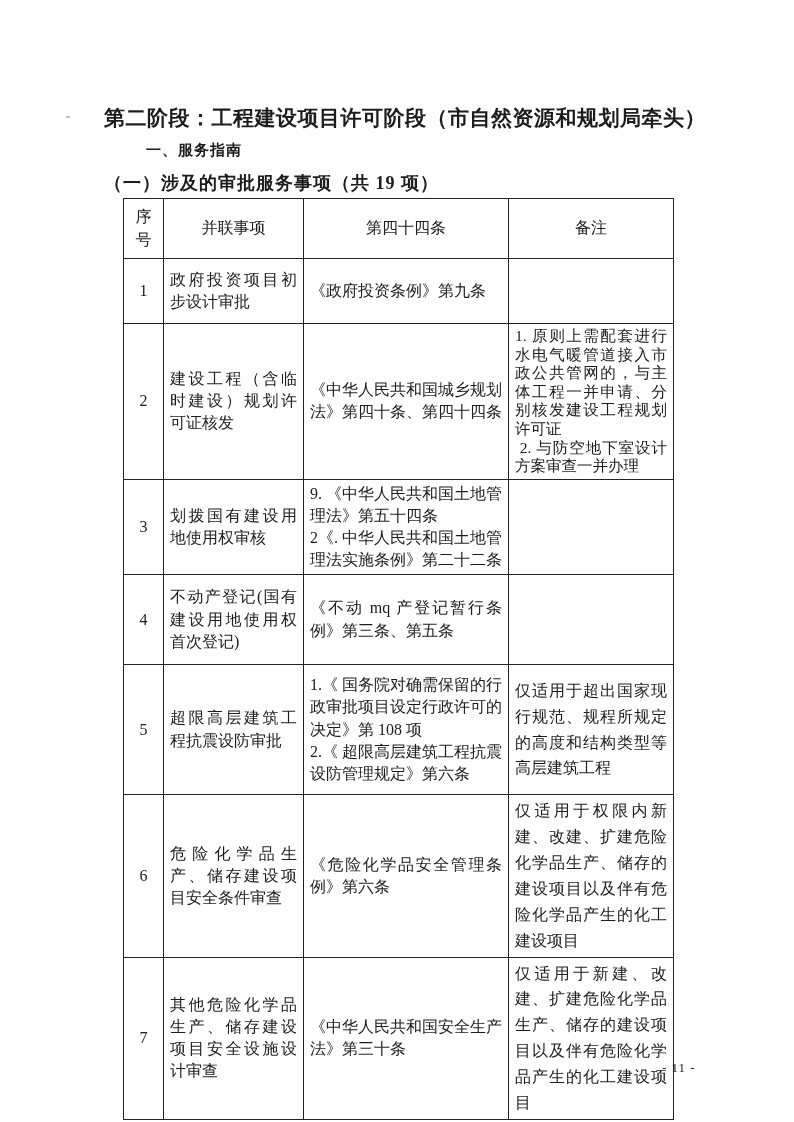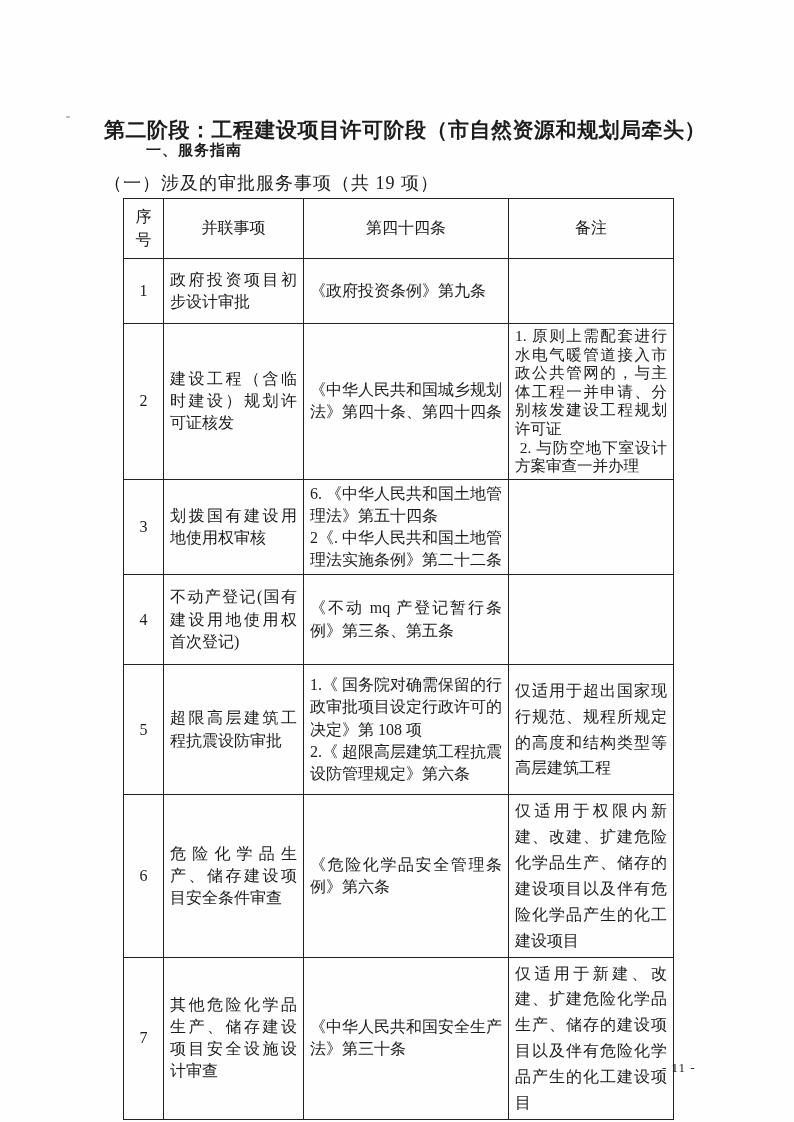--- a/index.html
+++ b/index.html
@@ -9,42 +9,42 @@
     height: 1122px;
     background: #fefefe;
     font-family: "Liberation Serif", "DejaVu Serif", serif;
     color: #1c1c1c;
     overflow: hidden;
     margin: 0 auto;
   }
   .main-title {
     position: absolute;
     left: 104px;
-    top: 116px;
+    top: 104px;
     width: 600px;
     font-family: "Liberation Sans", "DejaVu Sans", sans-serif;
     font-weight: bold;
     font-size: 21px;
     letter-spacing: 0.5px;
     white-space: nowrap;
   }
   .section-heading {
     position: absolute;
     left: 146px;
     top: 141px;
     font-family: "Liberation Sans", "DejaVu Sans", sans-serif;
     font-weight: bold;
     font-size: 15px;
     letter-spacing: 1px;
   }
   .subsection-heading {
     position: absolute;
     left: 104px;
     top: 171px;
-    font-weight: normal;
+    font-weight: bold;
     font-size: 18px;
     letter-spacing: 1px;
   }
   .approval-table {
     position: absolute;
     left: 123px;
     top: 198px;
     width: 550px;
     border-collapse: collapse;
     table-layout: fixed;
@@ -141,21 +141,21 @@
       <tr class="r2">
         <td class="num-cell">2</td>
         <td class="item-cell">建设工程（含临时建设）规划许可证核发</td>
         <td class="basis-cell">《中华人民共和国城乡规划法》第四十条、第四十四条</td>
         <td class="note-cell">1. 原则上需配套进行水电气暖管道接入市政公共管网的，与主体工程一并申请、分别核发建设工程规划许可证
  2. 与防空地下室设计方案审查一并办理</td>
       </tr>
       <tr class="r3">
         <td class="num-cell">3</td>
         <td class="item-cell">划拨国有建设用地使用权审核</td>
-        <td class="basis-cell">6. 《中华人民共和国土地管理法》第五十四条
+        <td class="basis-cell">9. 《中华人民共和国土地管理法》第五十四条
 2《. 中华人民共和国土地管理法实施条例》第二十二条</td>
         <td class="note-cell"></td>
       </tr>
       <tr class="r4">
         <td class="num-cell">4</td>
         <td class="item-cell">不动产登记(国有建设用地使用权首次登记)</td>
         <td class="basis-cell">《不动 mq 产登记暂行条例》第三条、第五条</td>
         <td class="note-cell"></td>
       </tr>
       <tr class="r5">

